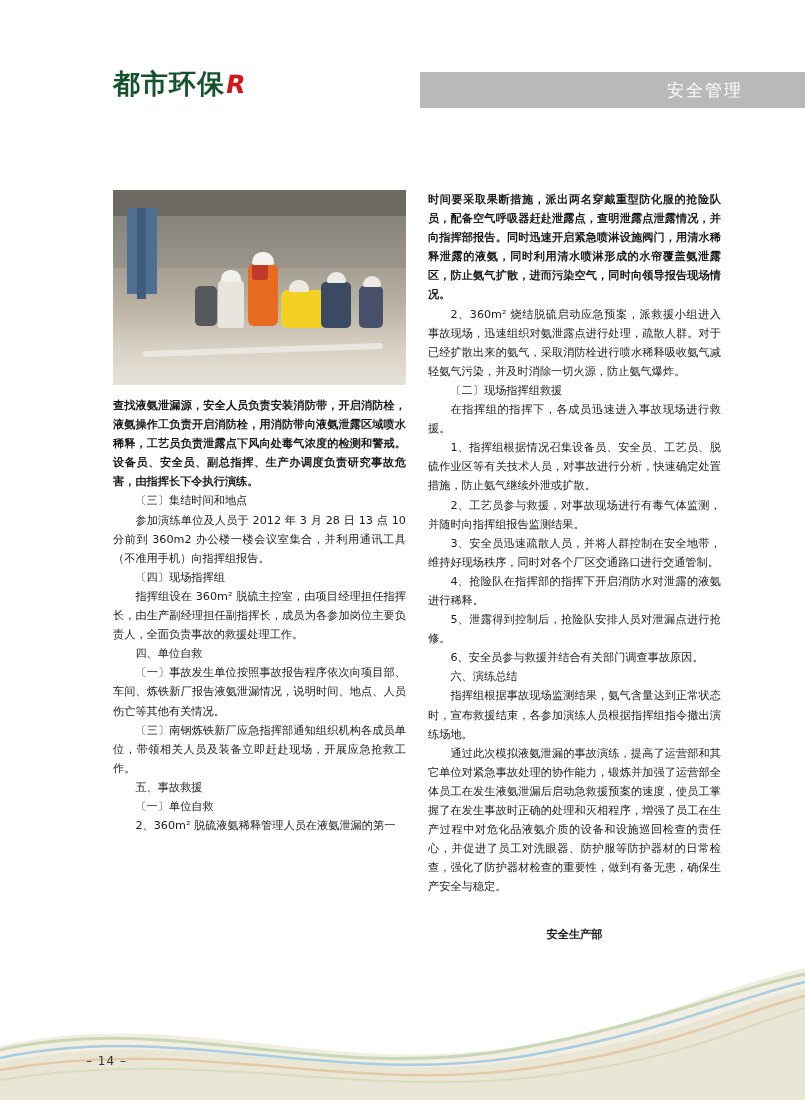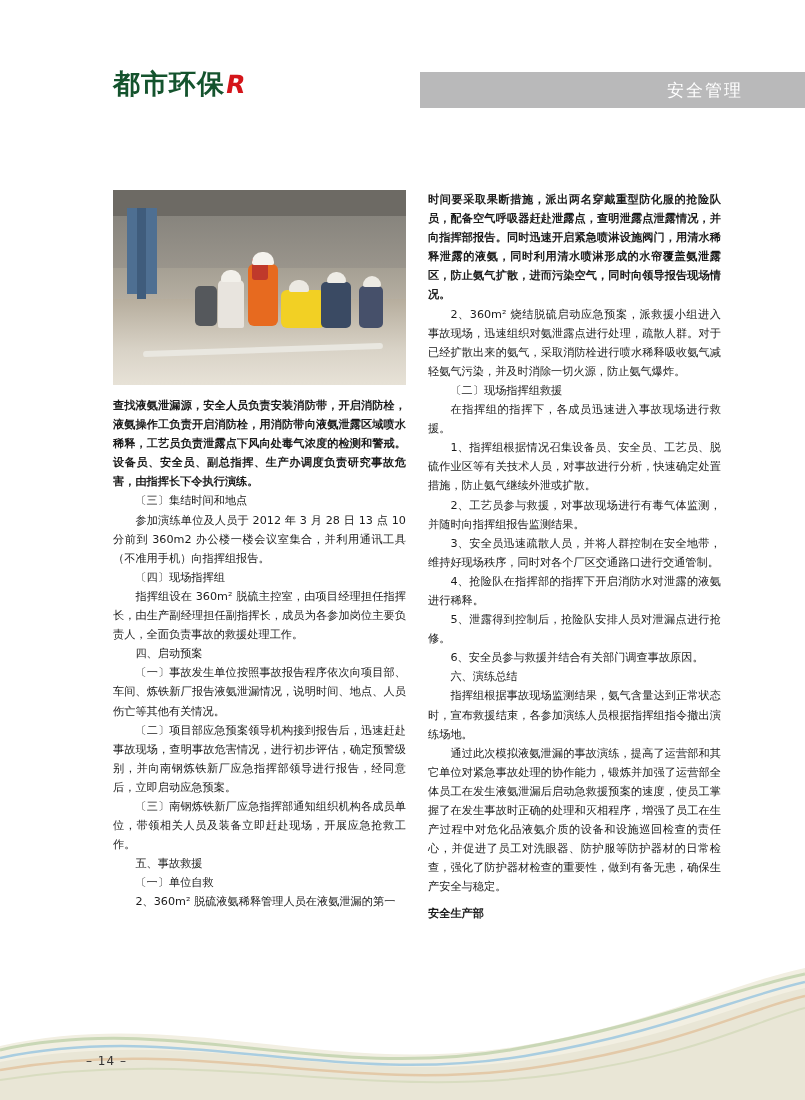--- a/index.html
+++ b/index.html
@@ -117,22 +117,22 @@
   .photo .p4 { position:absolute; left:208px; top:92px; width:30px; height:46px; background:#3a4a63; border-radius:5px;}
   .photo .p4h{ position:absolute; left:214px; top:82px; width:19px; height:11px; background:#eeece6; border-radius:9px 9px 2px 2px;}
   .photo .p5 { position:absolute; left:246px; top:96px; width:24px; height:42px; background:#46506a; border-radius:5px;}
   .photo .p5h{ position:absolute; left:250px; top:86px; width:18px; height:11px; background:#edeae3; border-radius:9px 9px 2px 2px;}
   .photo .p6 { position:absolute; left:82px; top:96px; width:22px; height:40px; background:#55585c; border-radius:5px;}
 
   p.para { margin: 0; text-indent: 0; font-weight: bold; }
   p.indent { margin: 0; text-indent: 22.4px; }
   p.heading { margin: 0; text-indent: 22.4px; }
   .sign {
-    margin-top: 8px;
-    text-align: left;
+    margin-top: 29px;
+    text-align: center;
     font-weight: bold;
     font-size: 11.2px;
   }
 
   
   .footer-art {
     position: absolute;
     left: 0; bottom: 0;
     width: 805px; height: 150px;
     overflow: hidden;
@@ -180,23 +180,22 @@
     <div class="p4h"></div>
     <div class="p5"></div>
     <div class="p5h"></div>
   </div>
 
   <p class="para">查找液氨泄漏源，安全人员负责安装消防带，开启消防栓，液氨操作工负责开启消防栓，用消防带向液氨泄露区域喷水稀释，工艺员负责泄露点下风向处毒气浓度的检测和警戒。设备员、安全员、副总指挥、生产办调度负责研究事故危害，由指挥长下令执行演练。</p>
   <p class="heading">〔三〕集结时间和地点</p>
   <p class="indent">参加演练单位及人员于 2012 年 3 月 28 日 13 点 10 分前到 360m2 办公楼一楼会议室集合，并利用通讯工具（不准用手机）向指挥组报告。</p>
   <p class="heading">〔四〕现场指挥组</p>
   <p class="indent">指挥组设在 360m² 脱硫主控室，由项目经理担任指挥长，由生产副经理担任副指挥长，成员为各参加岗位主要负责人，全面负责事故的救援处理工作。</p>
-  <p class="heading">四、启动预案</p>
+  <p class="heading">四、单位自救</p>
   <p class="indent">〔一〕事故发生单位按照事故报告程序依次向项目部、车间、炼铁新厂报告液氨泄漏情况，说明时间、地点、人员伤亡等其他有关情况。</p>
-  <p class="indent">〔二〕项目部应急预案领导机构接到报告后，迅速赶赴事故现场，查明事故危害情况，进行初步评估，确定预警级别，并向南钢炼铁新厂应急指挥部领导进行报告，经同意后，立即启动应急预案。</p>
   <p class="indent">〔三〕南钢炼铁新厂应急指挥部通知组织机构各成员单位，带领相关人员及装备立即赶赴现场，开展应急抢救工作。</p>
   <p class="heading">五、事故救援</p>
   <p class="heading">〔一〕单位自救</p>
   <p class="indent">2、360m² 脱硫液氨稀释管理人员在液氨泄漏的第一</p>
 </div>
 
 <div class="col col-right">
   <p class="para">时间要采取果断措施，派出两名穿戴重型防化服的抢险队员，配备空气呼吸器赶赴泄露点，查明泄露点泄露情况，并向指挥部报告。同时迅速开启紧急喷淋设施阀门，用清水稀释泄露的液氨，同时利用清水喷淋形成的水帘覆盖氨泄露区，防止氨气扩散，进而污染空气，同时向领导报告现场情况。</p>
   <p class="indent">2、360m² 烧结脱硫启动应急预案，派救援小组进入事故现场，迅速组织对氨泄露点进行处理，疏散人群。对于已经扩散出来的氨气，采取消防栓进行喷水稀释吸收氨气减轻氨气污染，并及时消除一切火源，防止氨气爆炸。</p>
   <p class="heading">〔二〕现场指挥组救援</p>

